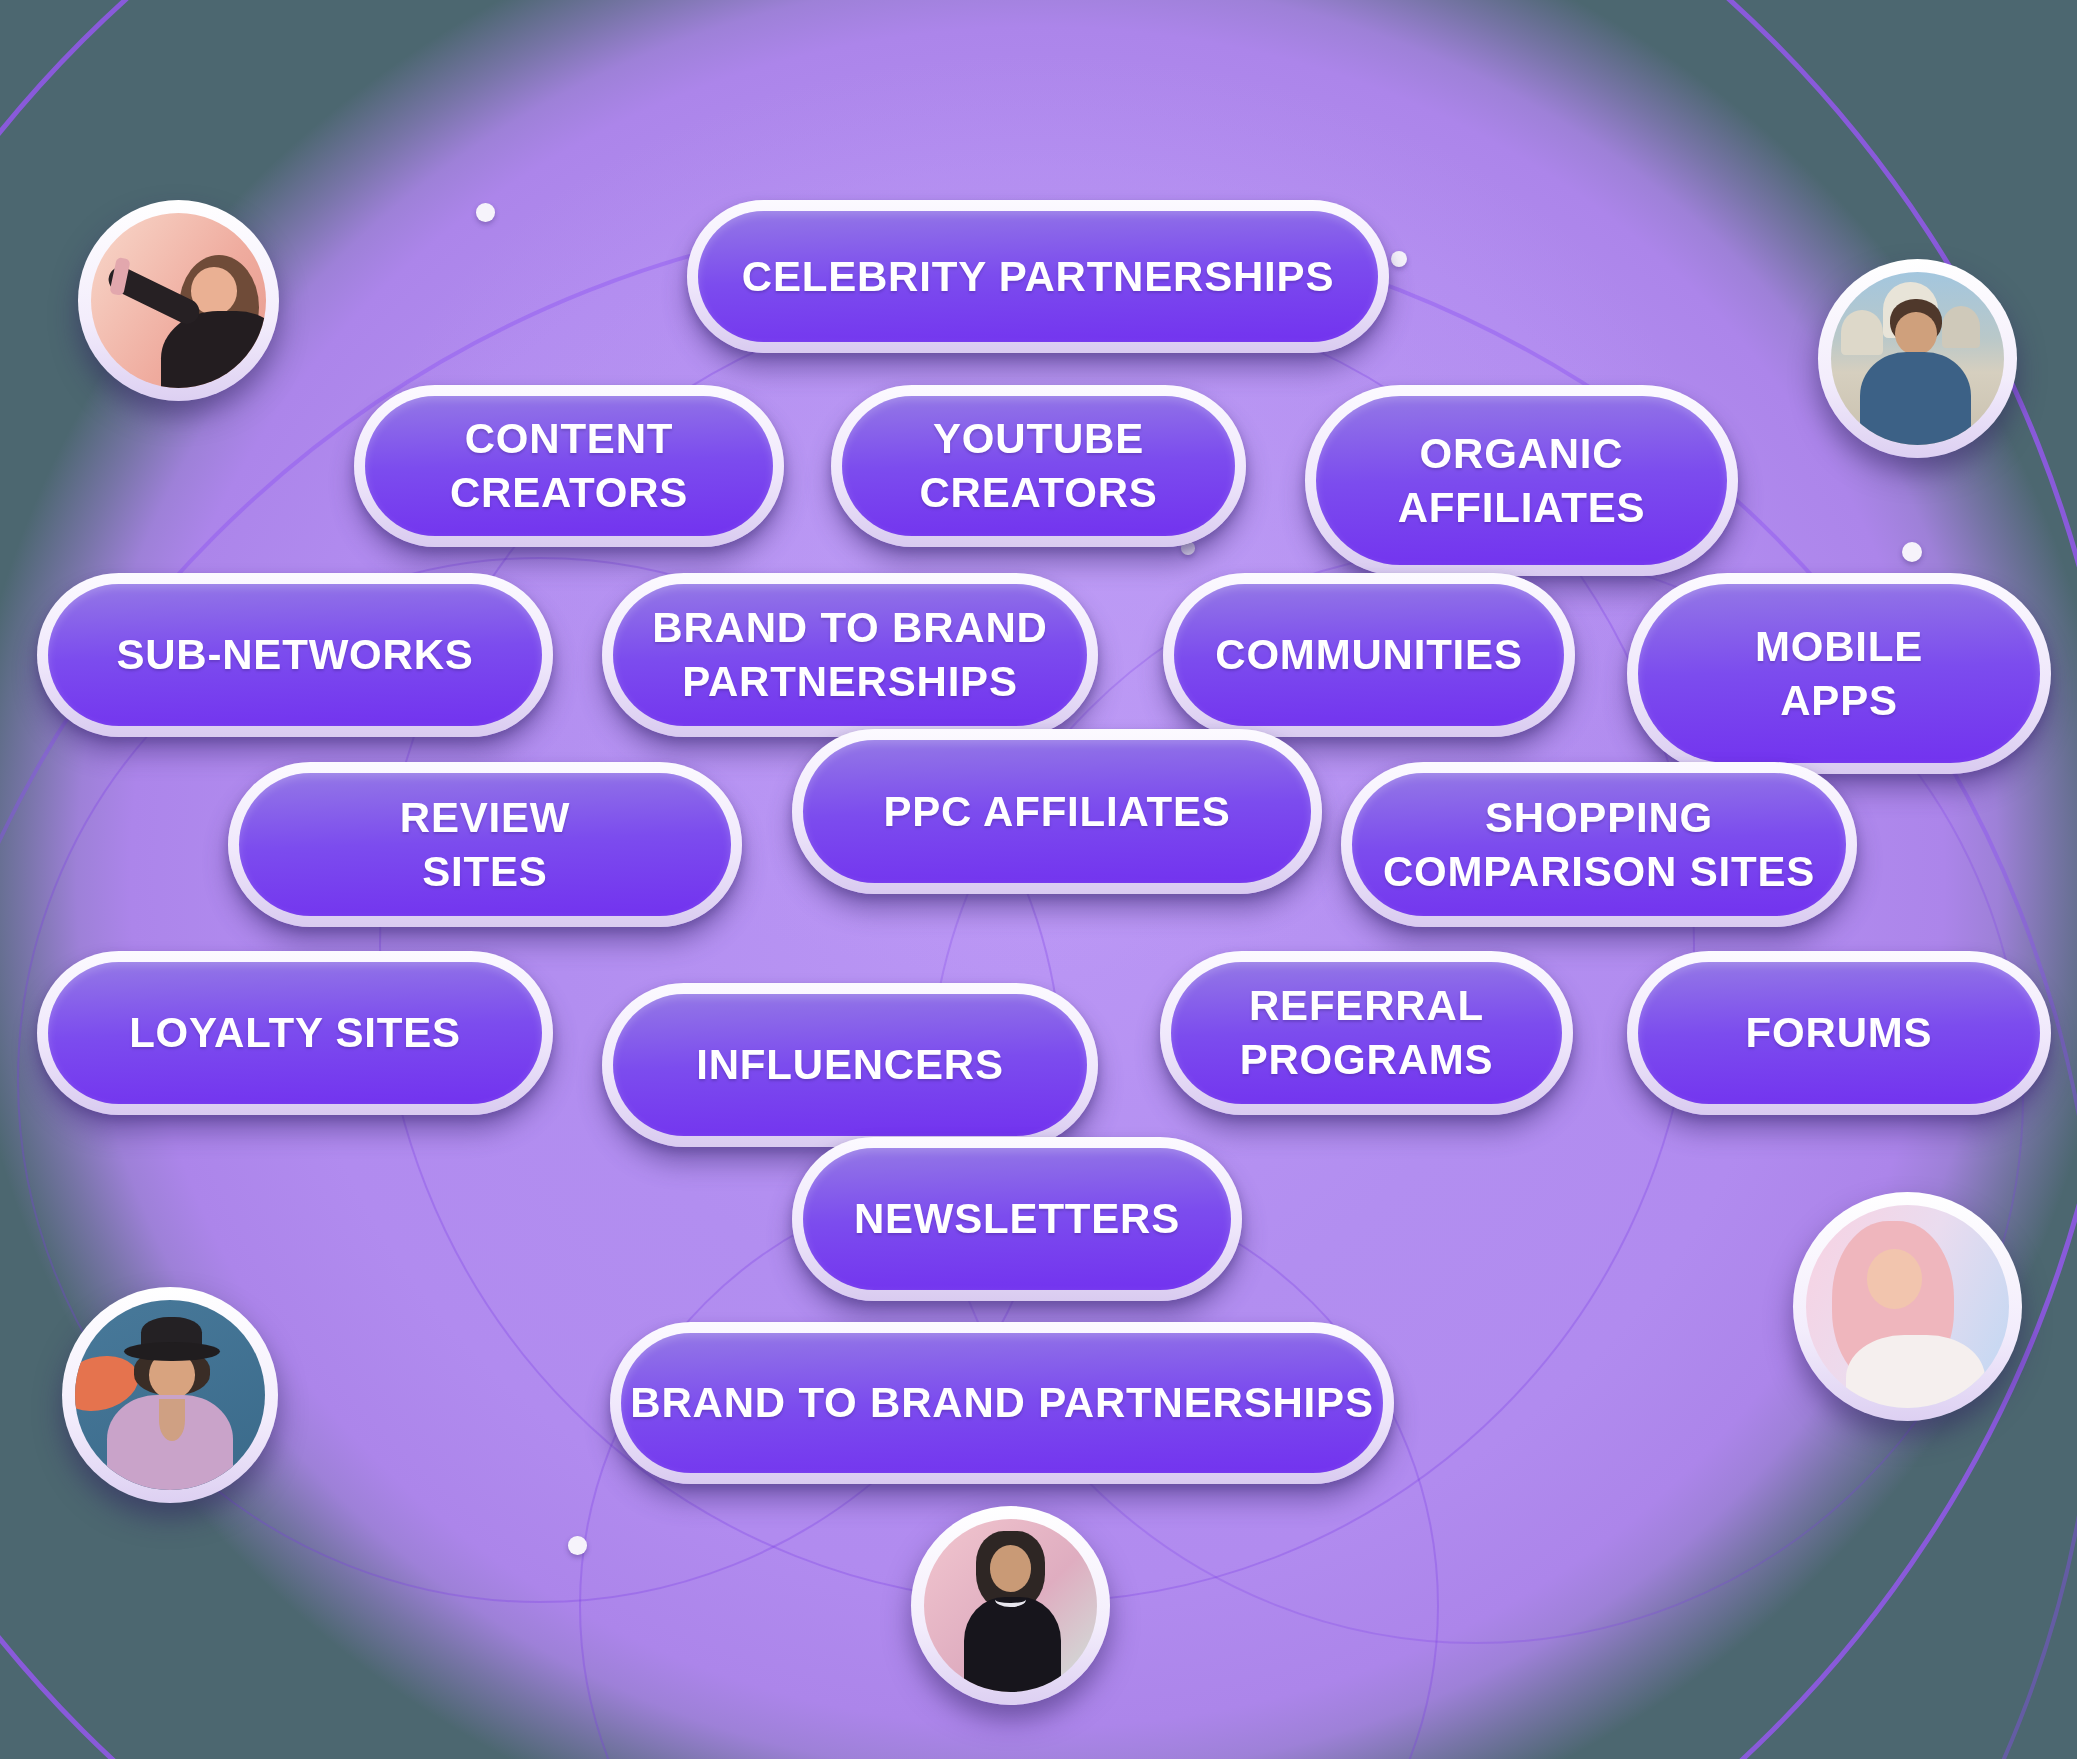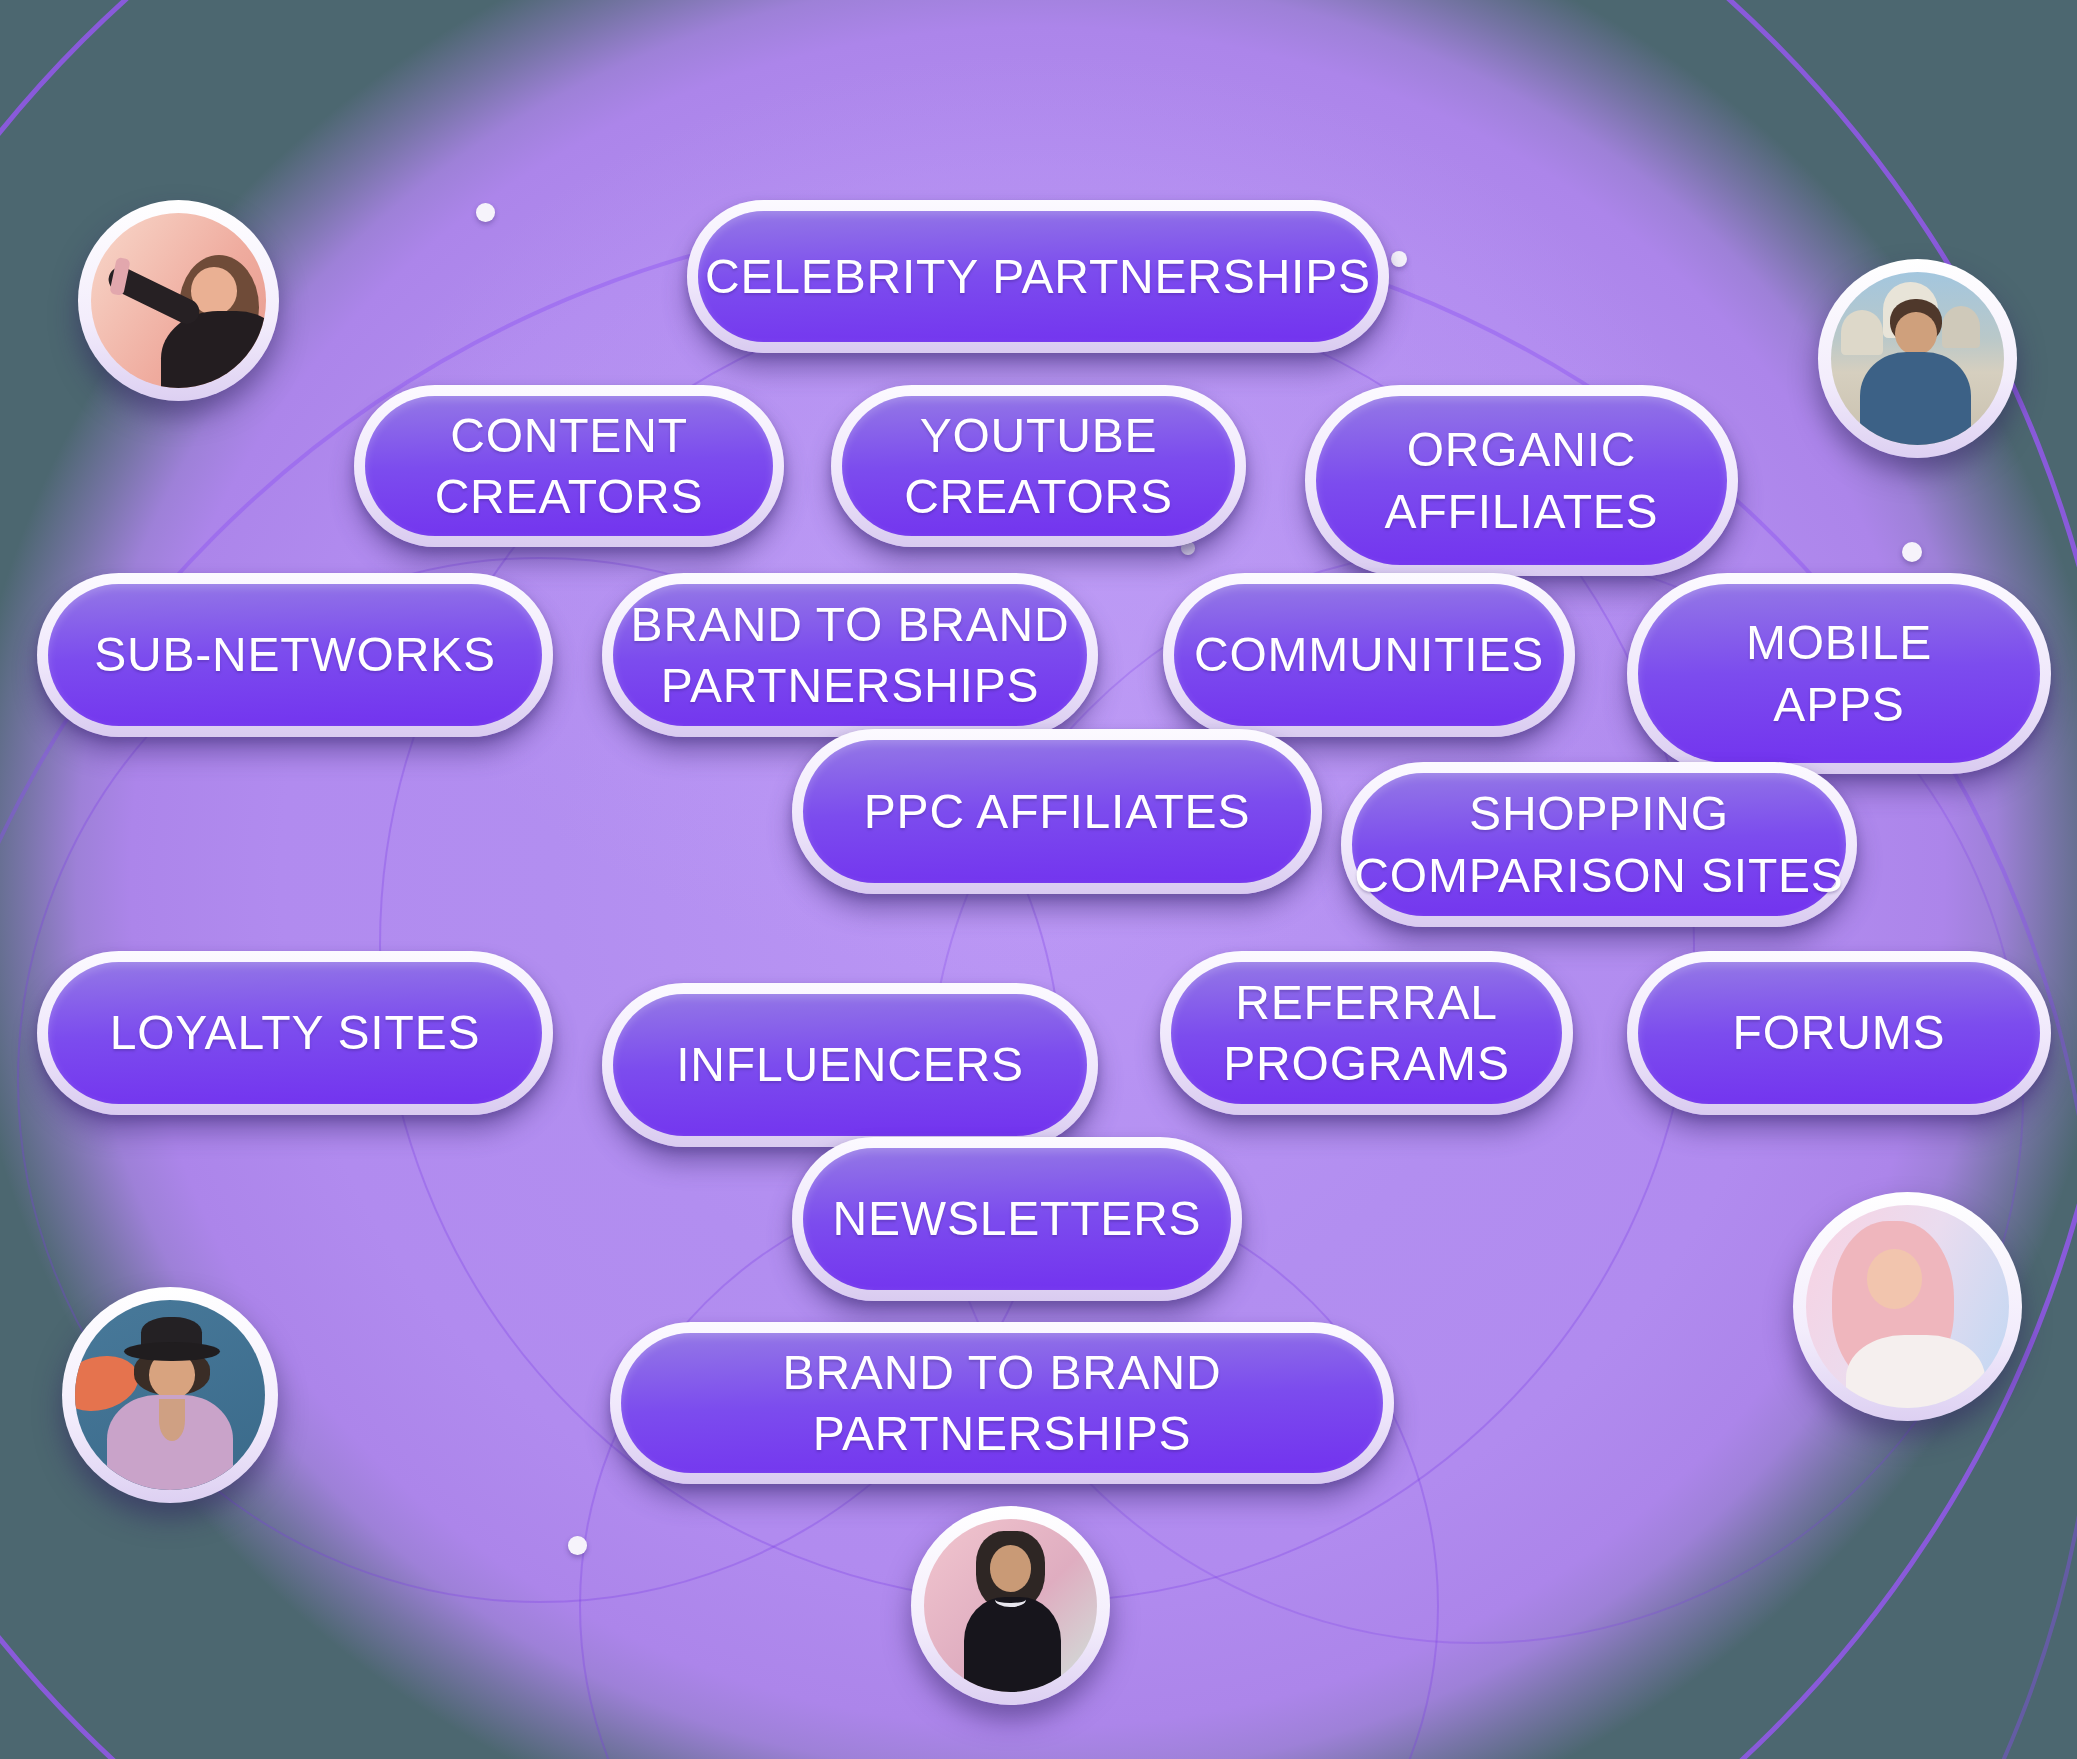--- a/index.html
+++ b/index.html
@@ -54,21 +54,21 @@
     background:linear-gradient(180deg,#fcfaff 0%,#efe7fb 55%,#d9cbf0 100%);
     box-shadow:0 17px 25px rgba(62,44,118,0.45), 0 5px 10px rgba(62,44,118,0.35);
   }
   .pill-inner{
     width:100%;height:100%;border-radius:93px;
     background:linear-gradient(178deg,var(--pill-top) 0%, #7c4cee 48%, var(--pill-bottom) 100%);
     display:flex;align-items:center;justify-content:center;
     box-shadow:inset 0 3.4px 8.4px rgba(255,255,255,0.18);
   }
   .pill-label{
-    color:var(--pill-text);font-size:48px;font-weight:400;letter-spacing:0.8px;
+    color:var(--pill-text);font-size:42px;font-weight:700;letter-spacing:0.8px;
     text-transform:uppercase;text-align:center;white-space:pre-line;line-height:1.28;
     text-shadow:0 1.7px 2.5px rgba(40,20,90,0.25);
   }
 
   
   .avatar{
     position:absolute;border-radius:50%;padding:12.6px;
     background:linear-gradient(180deg,#ffffff 0%,#f3edfc 60%,#ddd0f2 100%);
     box-shadow:0 15px 27px rgba(48,32,96,0.5);
   }
@@ -173,20 +173,26 @@
         <span class="pill-label">COMMUNITIES</span>
       </div>
   </div>
   <div class="pill" style="left:1627px;top:573px;width:424px;height:201px;">
     <div class="pill-inner">
         <span class="pill-label">MOBILE
 APPS</span>
       </div>
   </div>
 
+  <div class="pill" style="left:228px;top:762px;width:514px;height:165px;">
+    <div class="pill-inner">
+        <span class="pill-label">REVIEW
+SITES</span>
+      </div>
+  </div>
   <div class="pill" style="left:792px;top:729px;width:530px;height:165px;">
     <div class="pill-inner">
         <span class="pill-label">PPC AFFILIATES</span>
       </div>
   </div>
   <div class="pill" style="left:1341px;top:762px;width:516px;height:165px;">
     <div class="pill-inner">
         <span class="pill-label">SHOPPING
 COMPARISON SITES</span>
       </div>

